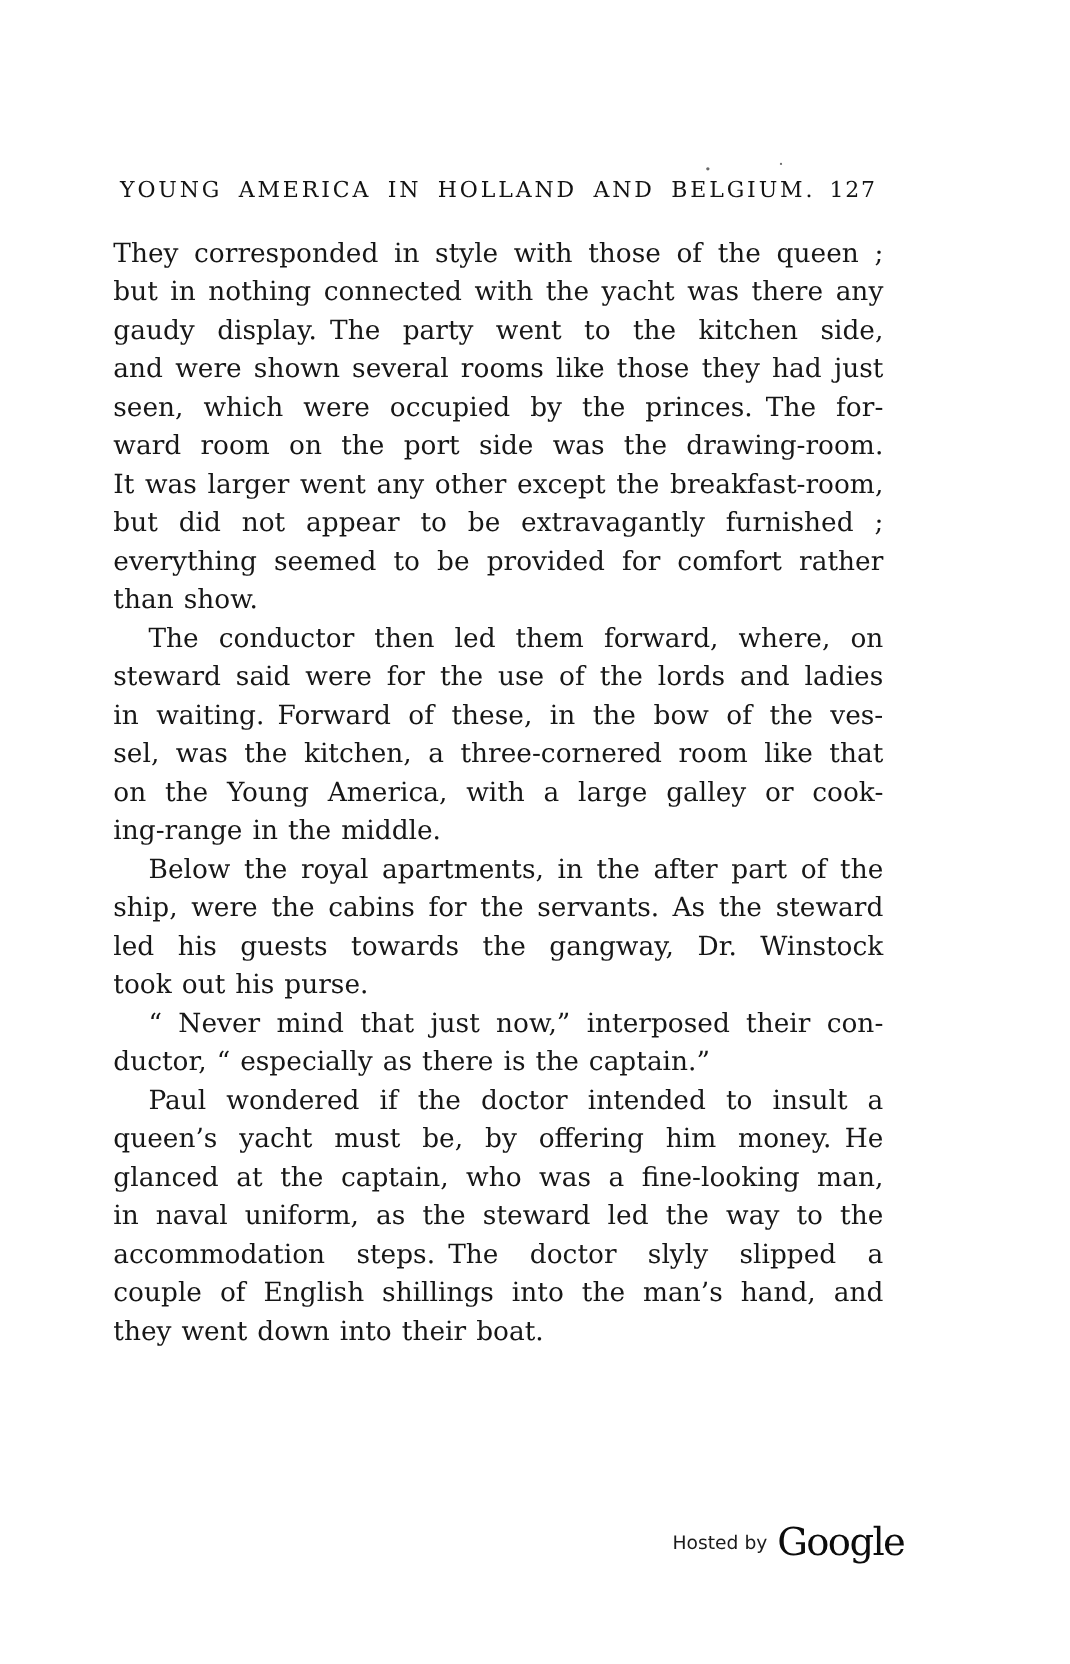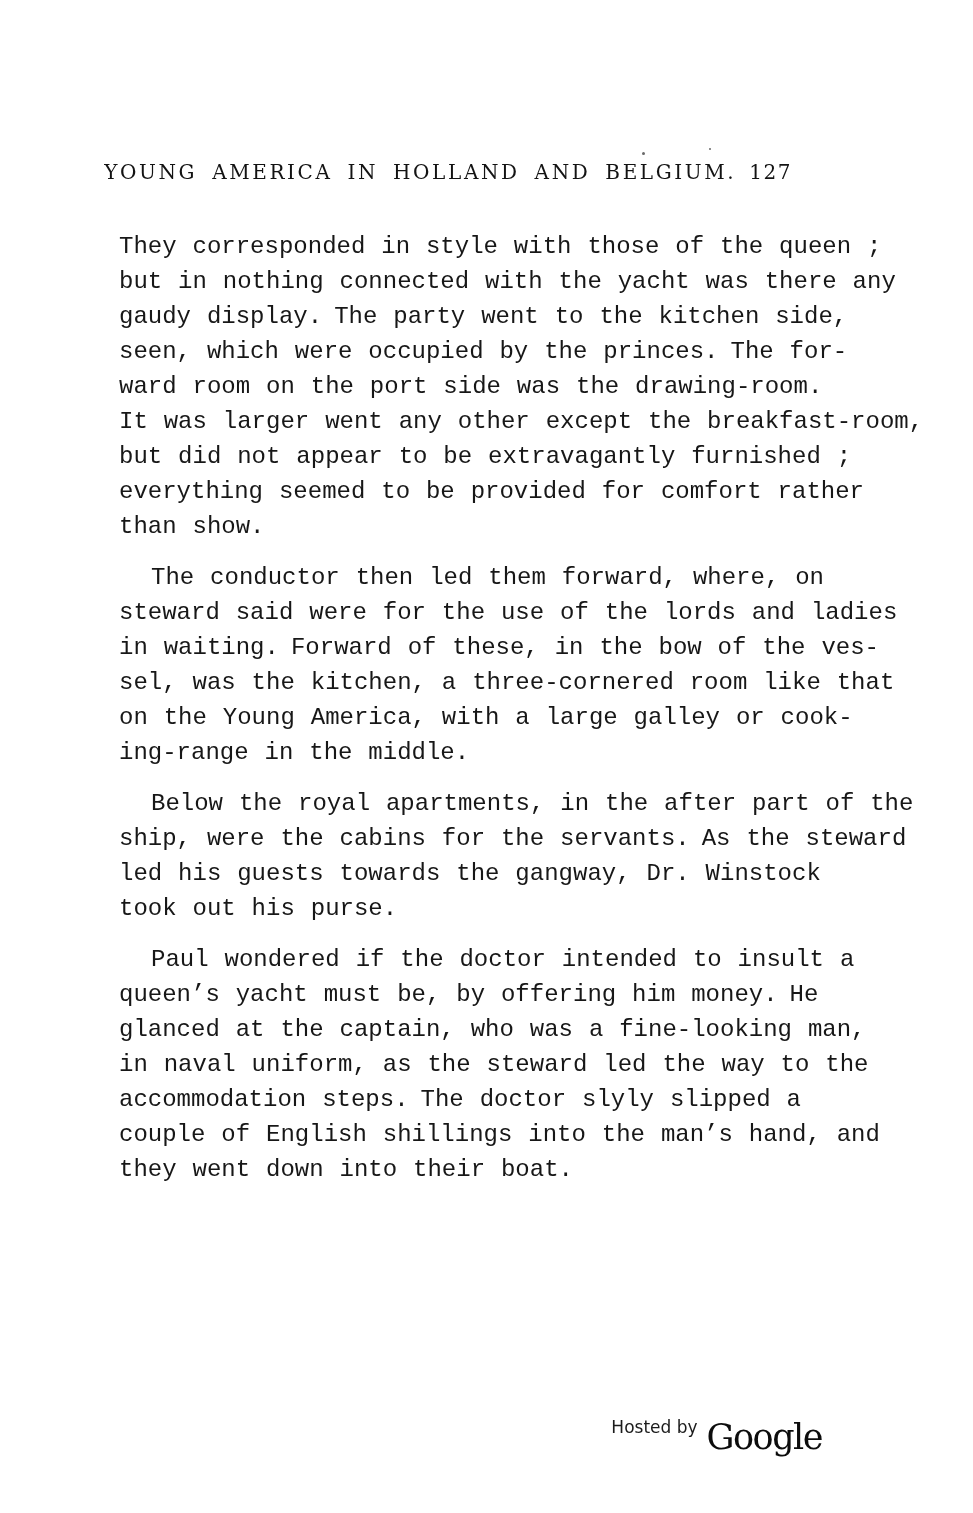--- a/index.html
+++ b/index.html
@@ -8,63 +8,62 @@
     width: 973px;
     height: 1513px;
     background: #ffffff;
     font-family: "DejaVu Serif", serif;
     color: #161616;
     overflow: hidden;
   }
   .running-header {
     position: absolute;
     top: 160px;
-    left: 86px;
+    left: 100px;
     width: 706px;
-    text-align: right;
+    text-align: center;
     font-size: 20px;
     letter-spacing: 2.6px;
     word-spacing: 6px;
     white-space: nowrap;
     color: #131313;
   }
   .running-header .pgnum {
     margin-left: 13px;
     letter-spacing: 1.5px;
   }
   .body-text {
     position: absolute;
     top: 213px;
     left: 103px;
     width: 700px;
     font-size: 24px;
     line-height: 35px;
     color: #171717;
   }
-  .paragraph { margin: 16px; font-family: Liberation Mono, monospace; }
+  .paragraph { margin: 0; }
   .line {
     text-align: justify;
     text-align-last: justify;
     white-space: nowrap;
     word-spacing: 1.5px;
   }
   .line.last {
     text-align-last: left;
   }
   .paragraph.indent .line:first-child {
     text-indent: 32px;
   }
   .watermark {
     position: absolute;
     top: 1383px;
     right: 151px;
     display: flex;
-    align-items: flex-start;
+    align-items: center;
     gap: 9px;
-    margin-top: 34px;
   }
   .hostedby {
     font-family: "DejaVu Sans", sans-serif;
     font-size: 17px;
     color: #1b1b1b;
   }
   .google {
     font-family: "DejaVu Serif", serif;
     font-size: 35px;
     letter-spacing: -1.5px;
@@ -87,40 +86,45 @@
 
   <div class="running-header">
     <span>YOUNG AMERICA IN HOLLAND AND BELGIUM.</span><span class="pgnum">127</span>
   </div>
 
   <div class="body-text">
       <div class="paragraph">
         <div class="line">They corresponded in style with those of the queen ;</div>
         <div class="line">but in nothing connected with the yacht was there any</div>
         <div class="line">gaudy display. The party went to the kitchen side,</div>
+        <div class="line">and were shown several rooms like those they had just</div>
         <div class="line">seen, which were occupied by the princes. The for-</div>
         <div class="line">ward room on the port side was the drawing-room.</div>
         <div class="line">It was larger went any other except the breakfast-room,</div>
         <div class="line">but did not appear to be extravagantly furnished ;</div>
         <div class="line">everything seemed to be provided for comfort rather</div>
         <div class="line last">than show.</div>
       </div>
       <div class="paragraph indent">
         <div class="line">The conductor then led them forward, where, on</div>
         <div class="line">steward said were for the use of the lords and ladies</div>
         <div class="line">in waiting. Forward of these, in the bow of the ves-</div>
         <div class="line">sel, was the kitchen, a three-cornered room like that</div>
         <div class="line">on the Young America, with a large galley or cook-</div>
         <div class="line last">ing-range in the middle.</div>
       </div>
       <div class="paragraph indent">
         <div class="line">Below the royal apartments, in the after part of the</div>
         <div class="line">ship, were the cabins for the servants. As the steward</div>
         <div class="line">led his guests towards the gangway, Dr. Winstock</div>
         <div class="line last">took out his purse.</div>
+      </div>
+      <div class="paragraph indent">
+        <div class="line">“ Never mind that just now,” interposed their con-</div>
+        <div class="line last">ductor, “ especially as there is the captain.”</div>
       </div>
       <div class="paragraph indent">
         <div class="line">Paul wondered if the doctor intended to insult a</div>
         <div class="line">queen’s yacht must be, by offering him money. He</div>
         <div class="line">glanced at the captain, who was a fine-looking man,</div>
         <div class="line">in naval uniform, as the steward led the way to the</div>
         <div class="line">accommodation steps. The doctor slyly slipped a</div>
         <div class="line">couple of English shillings into the man’s hand, and</div>
         <div class="line last">they went down into their boat.</div>
       </div>

